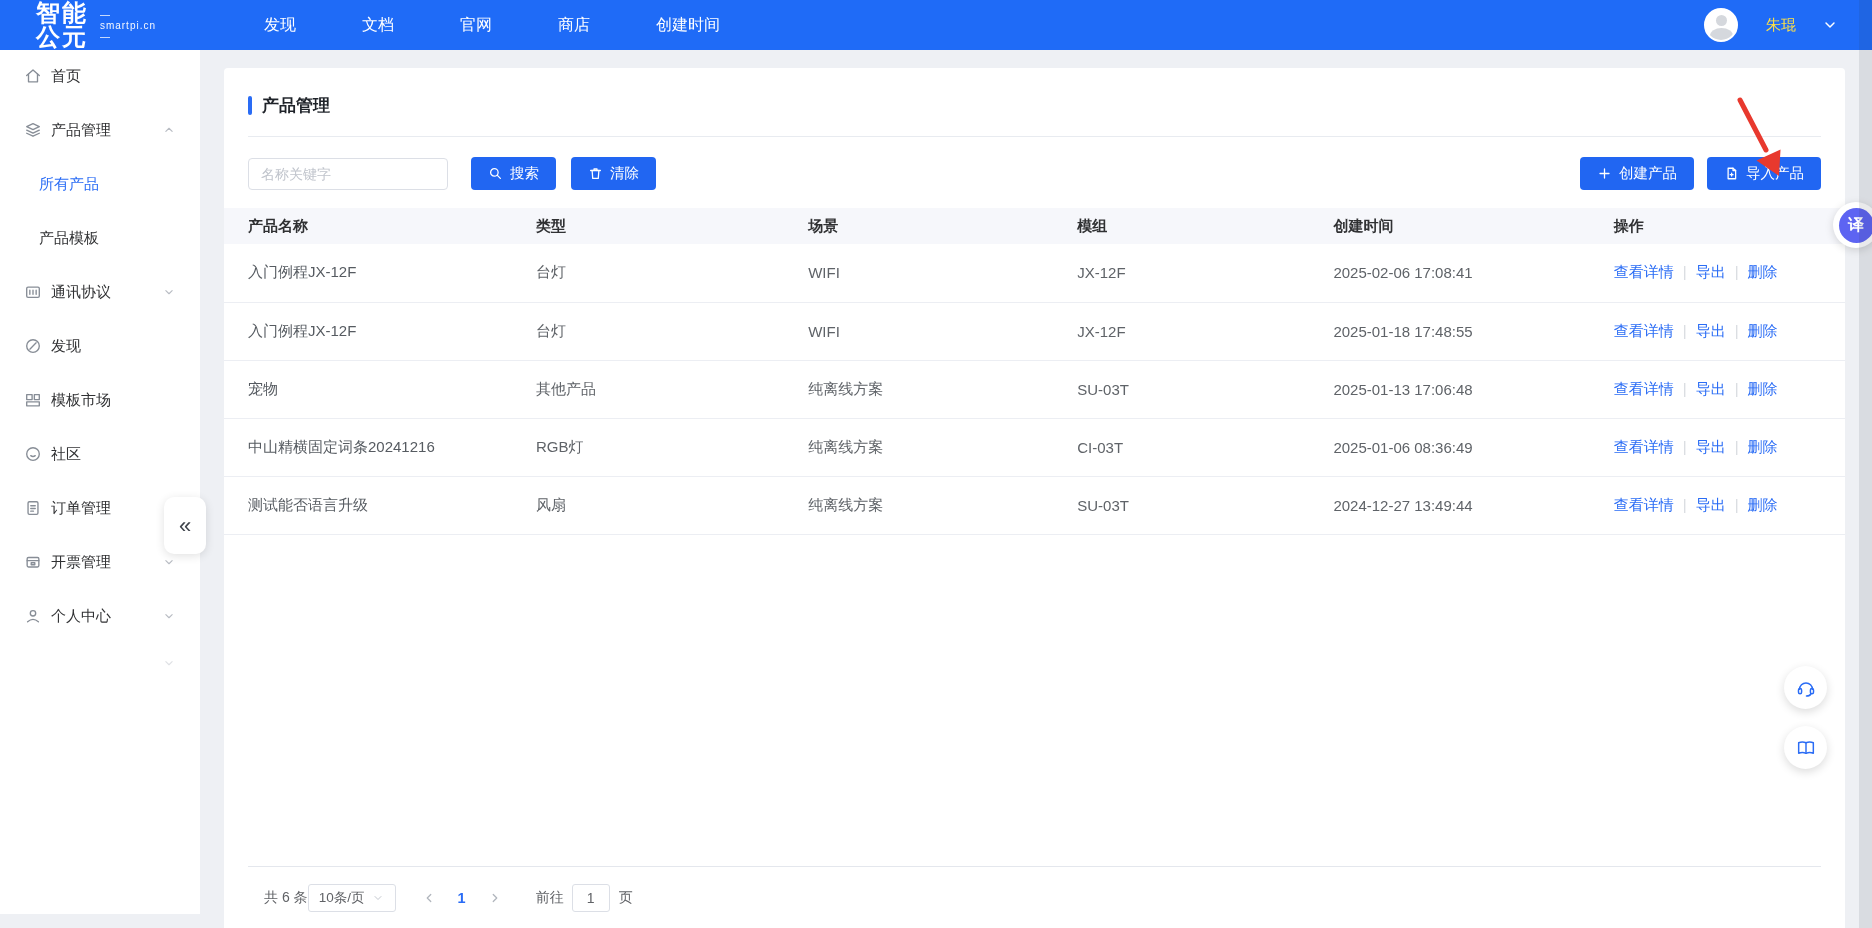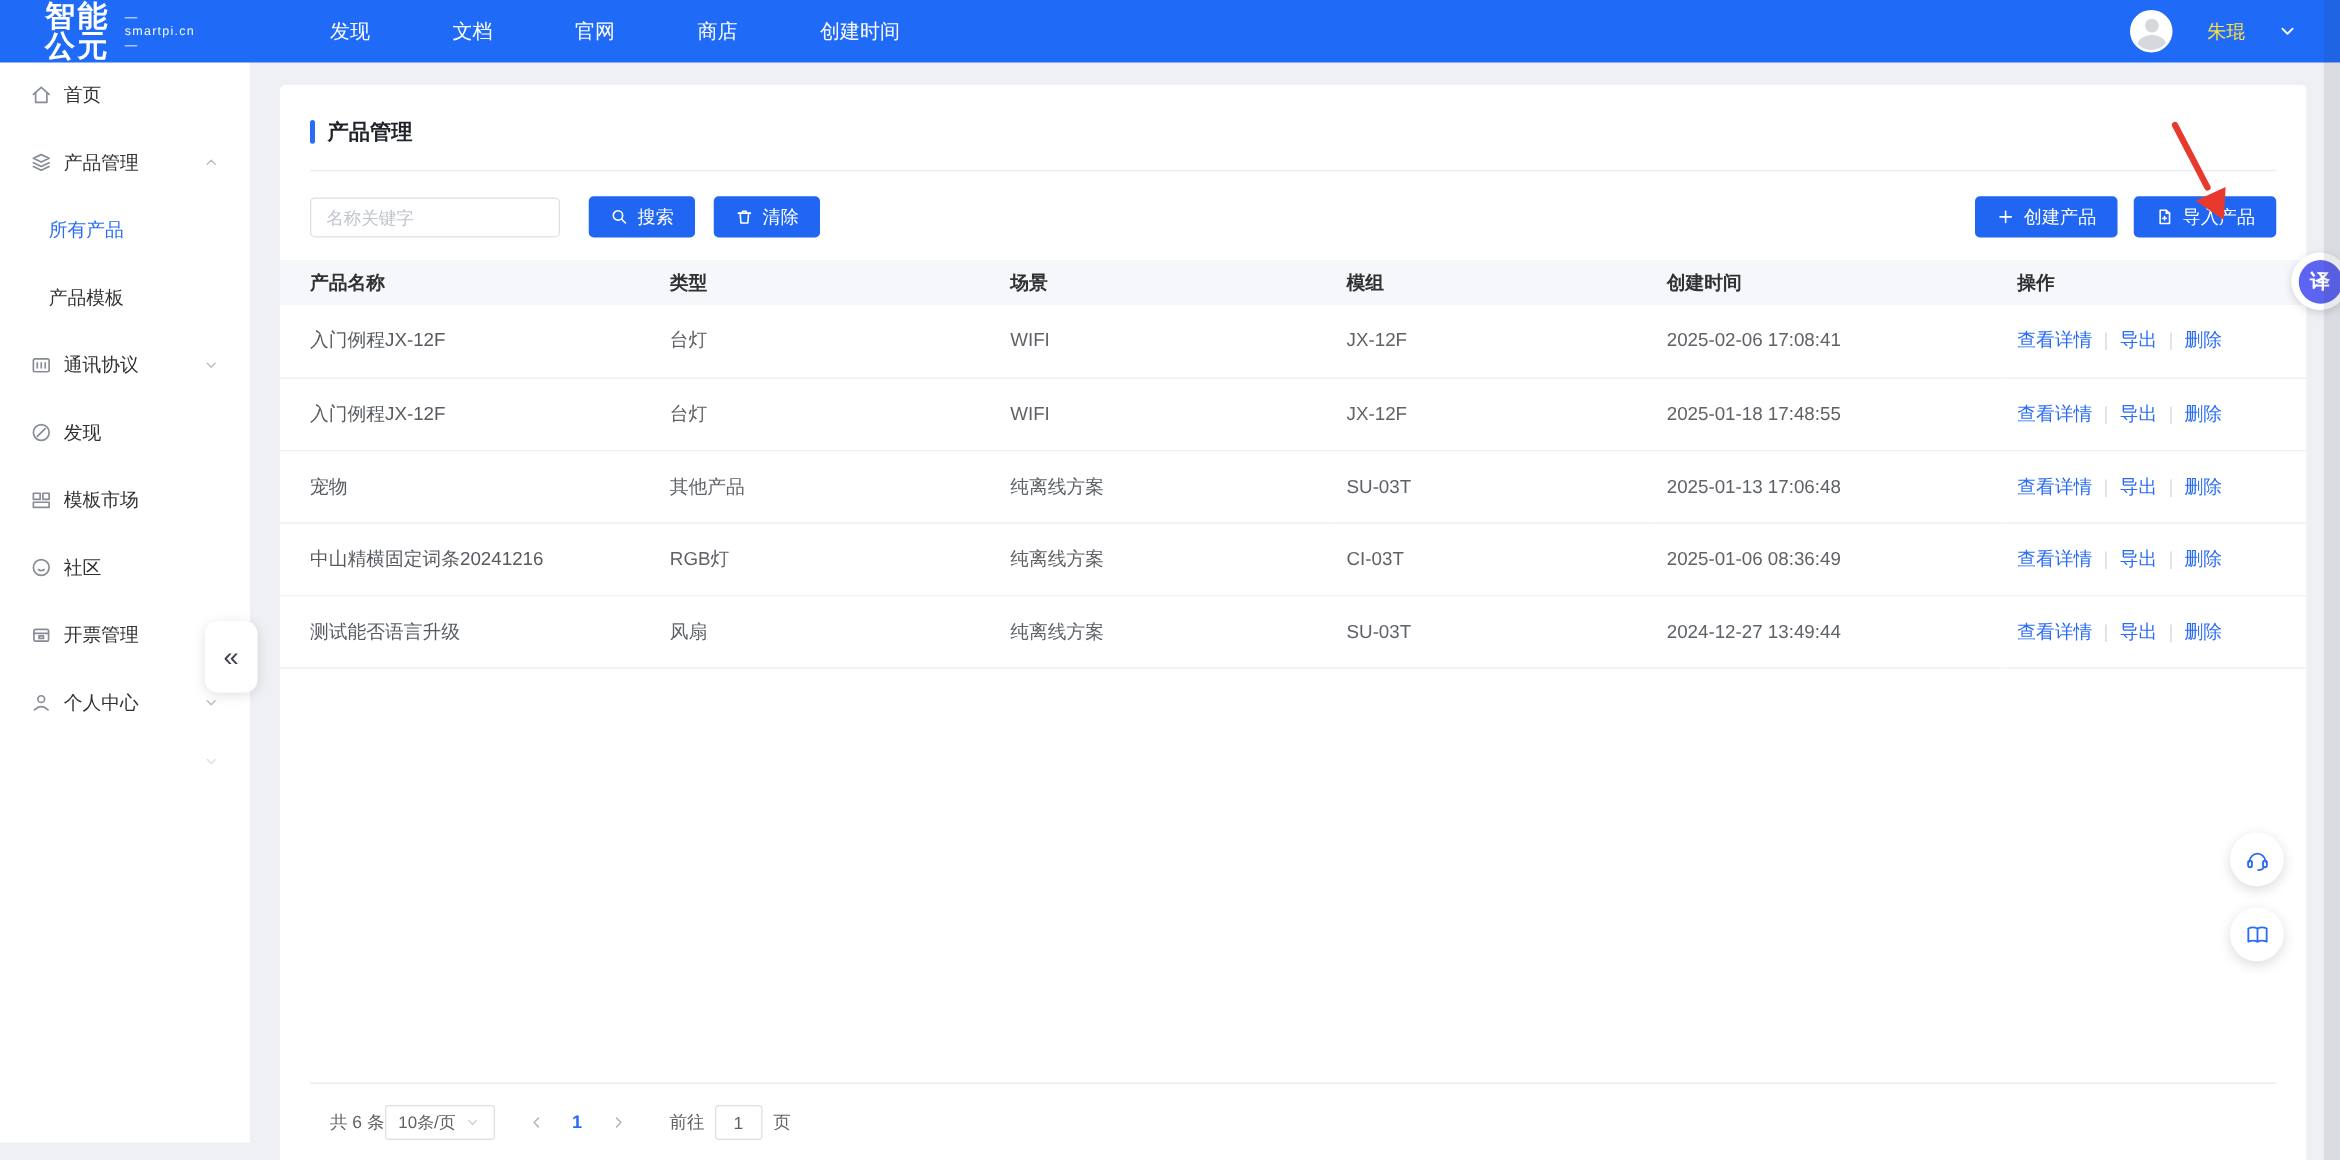--- a/index.html
+++ b/index.html
@@ -168,20 +168,27 @@
             <rect x="3" y="12" width="14" height="4.5"></rect>
           </svg></span>
       <span>模板市场</span>
     </div>
     <div class="side-item">
       <span class="si"><svg viewBox="0 0 20 20">
             <circle cx="10" cy="10" r="7"></circle>
             <path d="M7.5 11.8 Q10 13.8 12.5 11.8"></path>
           </svg></span>
       <span>社区</span>
+    </div>
+    <div class="side-item">
+      <span class="si"><svg viewBox="0 0 20 20">
+            <rect x="4.5" y="3" width="11" height="14" rx="1.5"></rect>
+            <path d="M7.5 7.5 h5 M7.5 10.5 h5 M7.5 13.5 h3"></path>
+          </svg></span>
+      <span>订单管理</span>
     </div>
     <div class="side-item">
       <span class="si"><svg viewBox="0 0 20 20">
             <rect x="3.5" y="5" width="13" height="10.5" rx="1.5"></rect>
             <path d="M3.5 8.5 h13"></path>
             <rect x="8" y="10.8" width="4" height="2.2"></rect>
           </svg></span>
       <span>开票管理</span>
       <span class="side-caret caret">
           <svg viewBox="0 0 20 20">

